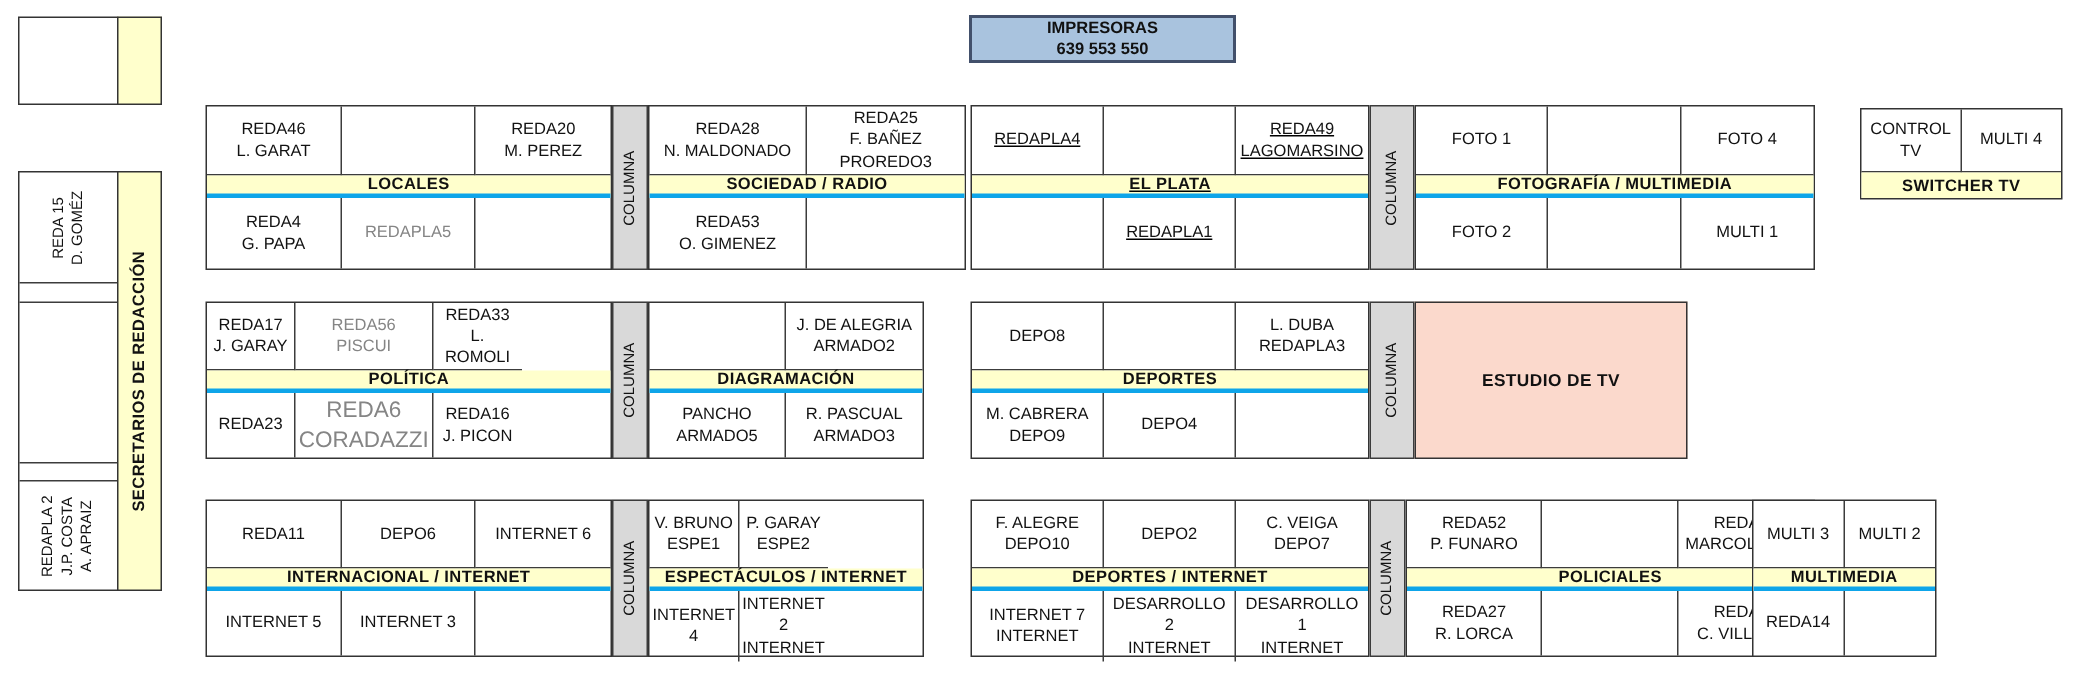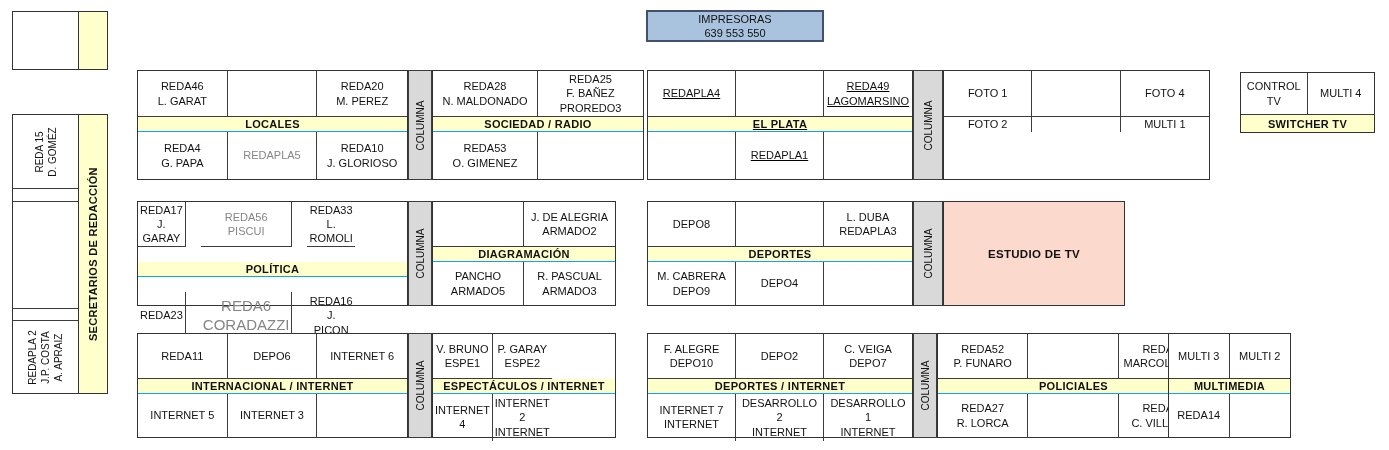--- a/index.html
+++ b/index.html
@@ -25,21 +25,21 @@
   .b9  { left:432px;  width:184px; }
   .b10 { left:647px;  width:266px; }
   .b11 { left:937px;  width:273px; }
   .b12 { left:1168px; width:123px; }
 
   .cell { border-right:1px solid #3c3c3c; border-bottom:1px solid #3c3c3c;
           display:flex; align-items:center; justify-content:center; text-align:center;
           white-space:pre-line; font-size:11px; line-height:1.3; color:#121212; padding:2px; }
   .cell.last-col { border-right:none; }
   .cell.last-row { border-bottom:none; }
-  .header { grid-column:1 / -1; background:#ffffcc; border-bottom:1px solid #0ea5e9;
+  .header { grid-column:1 / -1; background:#ffffcc; border-bottom:3px solid #0ea5e9;
             display:flex; align-items:center; justify-content:center;
             font-weight:bold; font-size:11px; color:#111; letter-spacing:.3px; }
   .header.last-row { border-bottom:none; }
   .muted { color:#858585; }
   .lg { font-size:15px; }
 
   .strip { position:absolute; background:#d9d9d9; border:1px solid #3c3c3c;
            display:flex; align-items:center; justify-content:center; }
   .s1 { left:408px; top:70px;  width:24px; height:110px; }
   .s2 { left:913px; top:70px;  width:30px; height:110px; }
@@ -51,21 +51,21 @@
   .vtext { transform:rotate(-90deg); white-space:pre; text-align:center;
            font-size:10px; line-height:1.3; color:#121212; }
   .vbold { font-weight:bold; font-size:11px; letter-spacing:.3px; }
 
   .estudio { position:absolute; left:943px; top:201px; width:182px; height:105px;
              background:#fbd9cc; border:1px solid #333; display:flex; align-items:center;
              justify-content:center; font-weight:bold; font-size:11.5px; letter-spacing:.3px; color:#111; }
 
   .impresoras { position:absolute; left:646px; top:10px; width:178px; height:32px;
                 background:#a9c3de; border:2px solid #42506b; display:flex; align-items:center;
-                justify-content:center; text-align:center; font-weight:normal; font-size:11px;
+                justify-content:center; text-align:center; font-weight:bold; font-size:11px;
                 white-space:pre-line; line-height:1.3; color:#111; }
 
   .corner { position:absolute; left:12px; top:11px; width:96px; height:59px; }
   .corner .wpart { position:absolute; left:0; top:0; width:67px; height:59px; background:#fff; border:1px solid #333; }
   .corner .ypart { position:absolute; left:66px; top:0; width:30px; height:59px; background:#ffffcc; border:1px solid #333; }
 
   .left-group { position:absolute; left:12px; top:114px; width:96px; height:280px; }
   .white-col  { position:absolute; left:0; top:0; width:67px; height:280px; border:1px solid #333;
                 display:flex; flex-direction:column; background:#fff; }
   .lbox { border-bottom:1px solid #3c3c3c; display:flex; align-items:center; justify-content:center; }
@@ -112,22 +112,20 @@
   <div class="block band1 b0" style="grid-template-columns: repeat(3, 1fr);">
       <div class="cell">REDA46
 L. GARAT</div>
       <div class="cell"></div>
       <div class="cell last-col">REDA20
 M. PEREZ</div>
       <div class="header">LOCALES</div>
       <div class="cell last-row">REDA4
 G. PAPA</div>
       <div class="cell muted last-row">REDAPLA5</div>
-      <div class="cell last-col last-row">REDA10
-J. GLORIOSO</div>
     </div>
   <div class="block band1 b1" style="grid-template-columns: repeat(2, 1fr);">
       <div class="cell">REDA28
 N. MALDONADO</div>
       <div class="cell last-col">REDA25
 F. BAÑEZ
 PROREDO3</div>
       <div class="header">SOCIEDAD / RADIO</div>
       <div class="cell last-row">REDA53
 O. GIMENEZ</div>
@@ -140,30 +138,31 @@
 LAGOMARSINO</div>
       <div class="header">EL PLATA</div>
       <div class="cell last-row"></div>
       <div class="cell last-row">REDAPLA1</div>
       <div class="cell last-col last-row"></div>
     </div>
   <div class="block band1 b3" style="grid-template-columns: repeat(3, 1fr);">
       <div class="cell">FOTO 1</div>
       <div class="cell"></div>
       <div class="cell last-col">FOTO 4</div>
+      <div class="header">FOTOGRAFÍA / MULTIMEDIA</div>
       <div class="cell last-row">FOTO 2</div>
       <div class="cell last-row"></div>
       <div class="cell last-col last-row">MULTI 1</div>
     </div>
   <div class="block no-bottom b4" style="grid-template-columns: repeat(2, 1fr);">
       <div class="cell">CONTROL TV</div>
       <div class="cell last-col">MULTI 4</div>
       <div class="header last-row">SWITCHER TV</div>
     </div>
-  <div class="block band2 b5" style="grid-template-columns: repeat(4, 1fr); gap: 15px;">
+  <div class="block band2 b5" style="grid-template-columns: repeat(4, 1fr);">
       <div class="cell">REDA17
 J. GARAY</div>
       <div class="cell muted">REDA56
 PISCUI</div>
       <div class="cell last-col">REDA33
 L. ROMOLI</div>
       <div class="header">POLÍTICA</div>
       <div class="cell last-row">REDA23</div>
       <div class="cell muted lg last-row">REDA6
 CORADAZZI</div>

